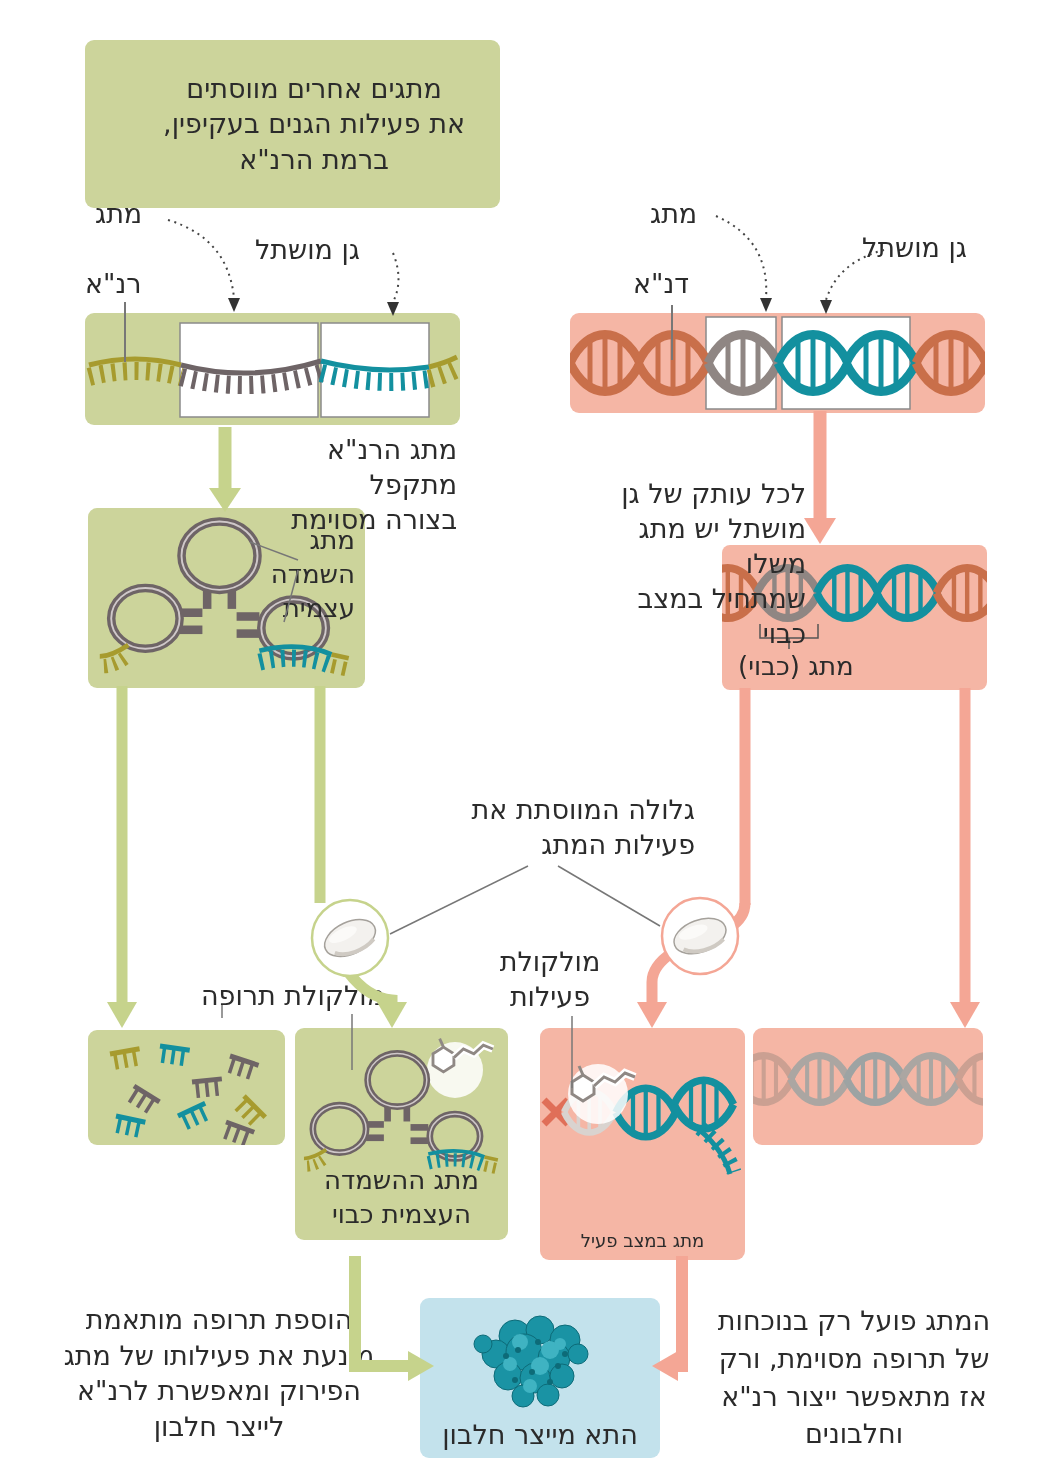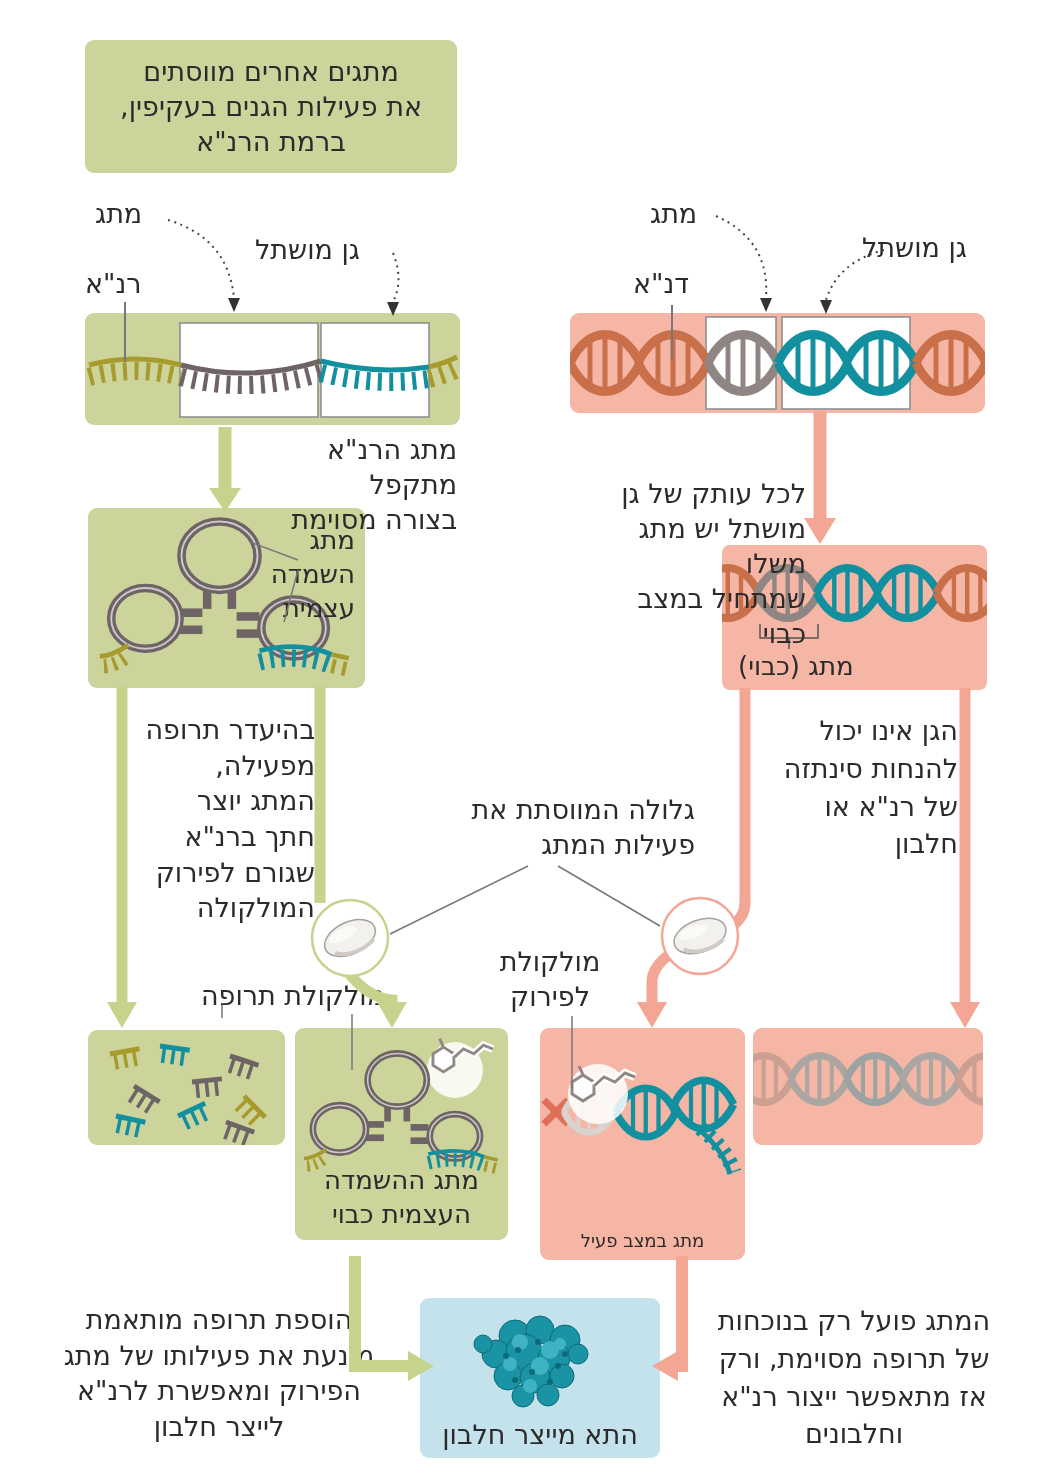--- a/index.html
+++ b/index.html
@@ -67,21 +67,21 @@
         <path d="M11,-3 l-4,-9" fill="none" stroke="#8f8884" stroke-width="3"></path>
       </g>
       <g id="pill">
         <ellipse rx="27" ry="16" fill="#f3f1ee" stroke="#a5a19b" stroke-width="1.5"></ellipse>
         <path d="M-20,7 a27,16 0 0 0 41,4" fill="none" stroke="#cfcac3" stroke-width="4"></path>
         <ellipse rx="15" ry="6" cx="-5" cy="-6" fill="#fbfaf8"></ellipse>
       </g>
     </defs>
   </svg>
 
-  <div class="box green hdr boxlayer" style="left:85px;top:40px;width:372px;height:133px;">
+  <div class="box green hdr boxlayer" style="left:85px;top:40px;width:372px;height:168px;padding-left:43px;">
     <div class="t" dir="rtl">מתגים אחרים מווסתים
 את פעילות הגנים בעקיפין,
 ברמת הרנ"א</div>
   </div>
 
   <div class="abs t txtlayer" dir="rtl" style="left:95px;top:196px;">מתג</div>
   <div class="abs t txtlayer" dir="rtl" style="left:255px;top:232px;">גן מושתל</div>
   <div class="abs t txtlayer" dir="rtl" style="left:85px;top:266px;">רנ"א</div>
 
   <div class="abs t txtlayer" dir="rtl" style="left:650px;top:196px;">מתג</div>
@@ -139,36 +139,26 @@
         <use href="#twist" x="136" style="color:#13909f"></use>
         <use href="#twist" x="204" style="color:#13909f"></use>
         <use href="#twist" x="272" style="color:#c96f4a"></use>
       </g>
       <polyline points="38,79 38,93 96,93 96,79" fill="none" stroke="#555" stroke-width="1.5"></polyline>
       <line x1="67" y1="93" x2="67" y2="104" stroke="#555" stroke-width="1.5"></line>
     </svg>
     <div class="abs t" dir="rtl" style="left:16px;bottom:6px;font-size:26px;">מתג (כבוי)</div>
   </div>
 
-  <div class="abs t txtlayer" dir="rtl" style="left:65px;top:712px;width:250px;text-align:right;line-height:1.32;">בהיעדר תרופה
-מפעילה,
-המתג יוצר
-חתך ברנ"א
-שגורם לפירוק
-המולקולה</div>
   <div class="abs t txtlayer" dir="rtl" style="left:445px;top:792px;width:250px;text-align:right;">גלולה המווסתת את
 פעילות המתג</div>
-  <div class="abs t txtlayer" dir="rtl" style="left:780px;top:712px;width:178px;text-align:right;line-height:1.4;">הגן אינו יכול
-להנחות סינתזה
-של רנ"א או
-חלבון</div>
 
   <div class="abs t txtlayer" dir="rtl" style="left:185px;top:978px;width:200px;text-align:right;">מולקולת תרופה</div>
   <div class="abs t txtlayer" dir="rtl" style="left:494px;top:944px;width:112px;text-align:center;">מולקולת
-לפירוק</div>
+פעילות</div>
 
   <div class="box green boxlayer" style="left:88px;top:1030px;width:197px;height:115px;">
     <svg width="197" height="115">
       <use href="#frag" transform="translate(22,24) rotate(-10)" style="color:#a79b2e"></use>
       <use href="#frag" transform="translate(72,16) rotate(8)" style="color:#13909f"></use>
       <use href="#frag" transform="translate(142,26) rotate(18)" style="color:#6e6466"></use>
       <use href="#frag" transform="translate(46,56) rotate(32)" style="color:#6e6466"></use>
       <use href="#frag" transform="translate(104,52) rotate(-6)" style="color:#6e6466"></use>
       <use href="#frag" transform="translate(156,66) rotate(45)" style="color:#a79b2e"></use>
       <use href="#frag" transform="translate(28,86) rotate(12)" style="color:#13909f"></use>

